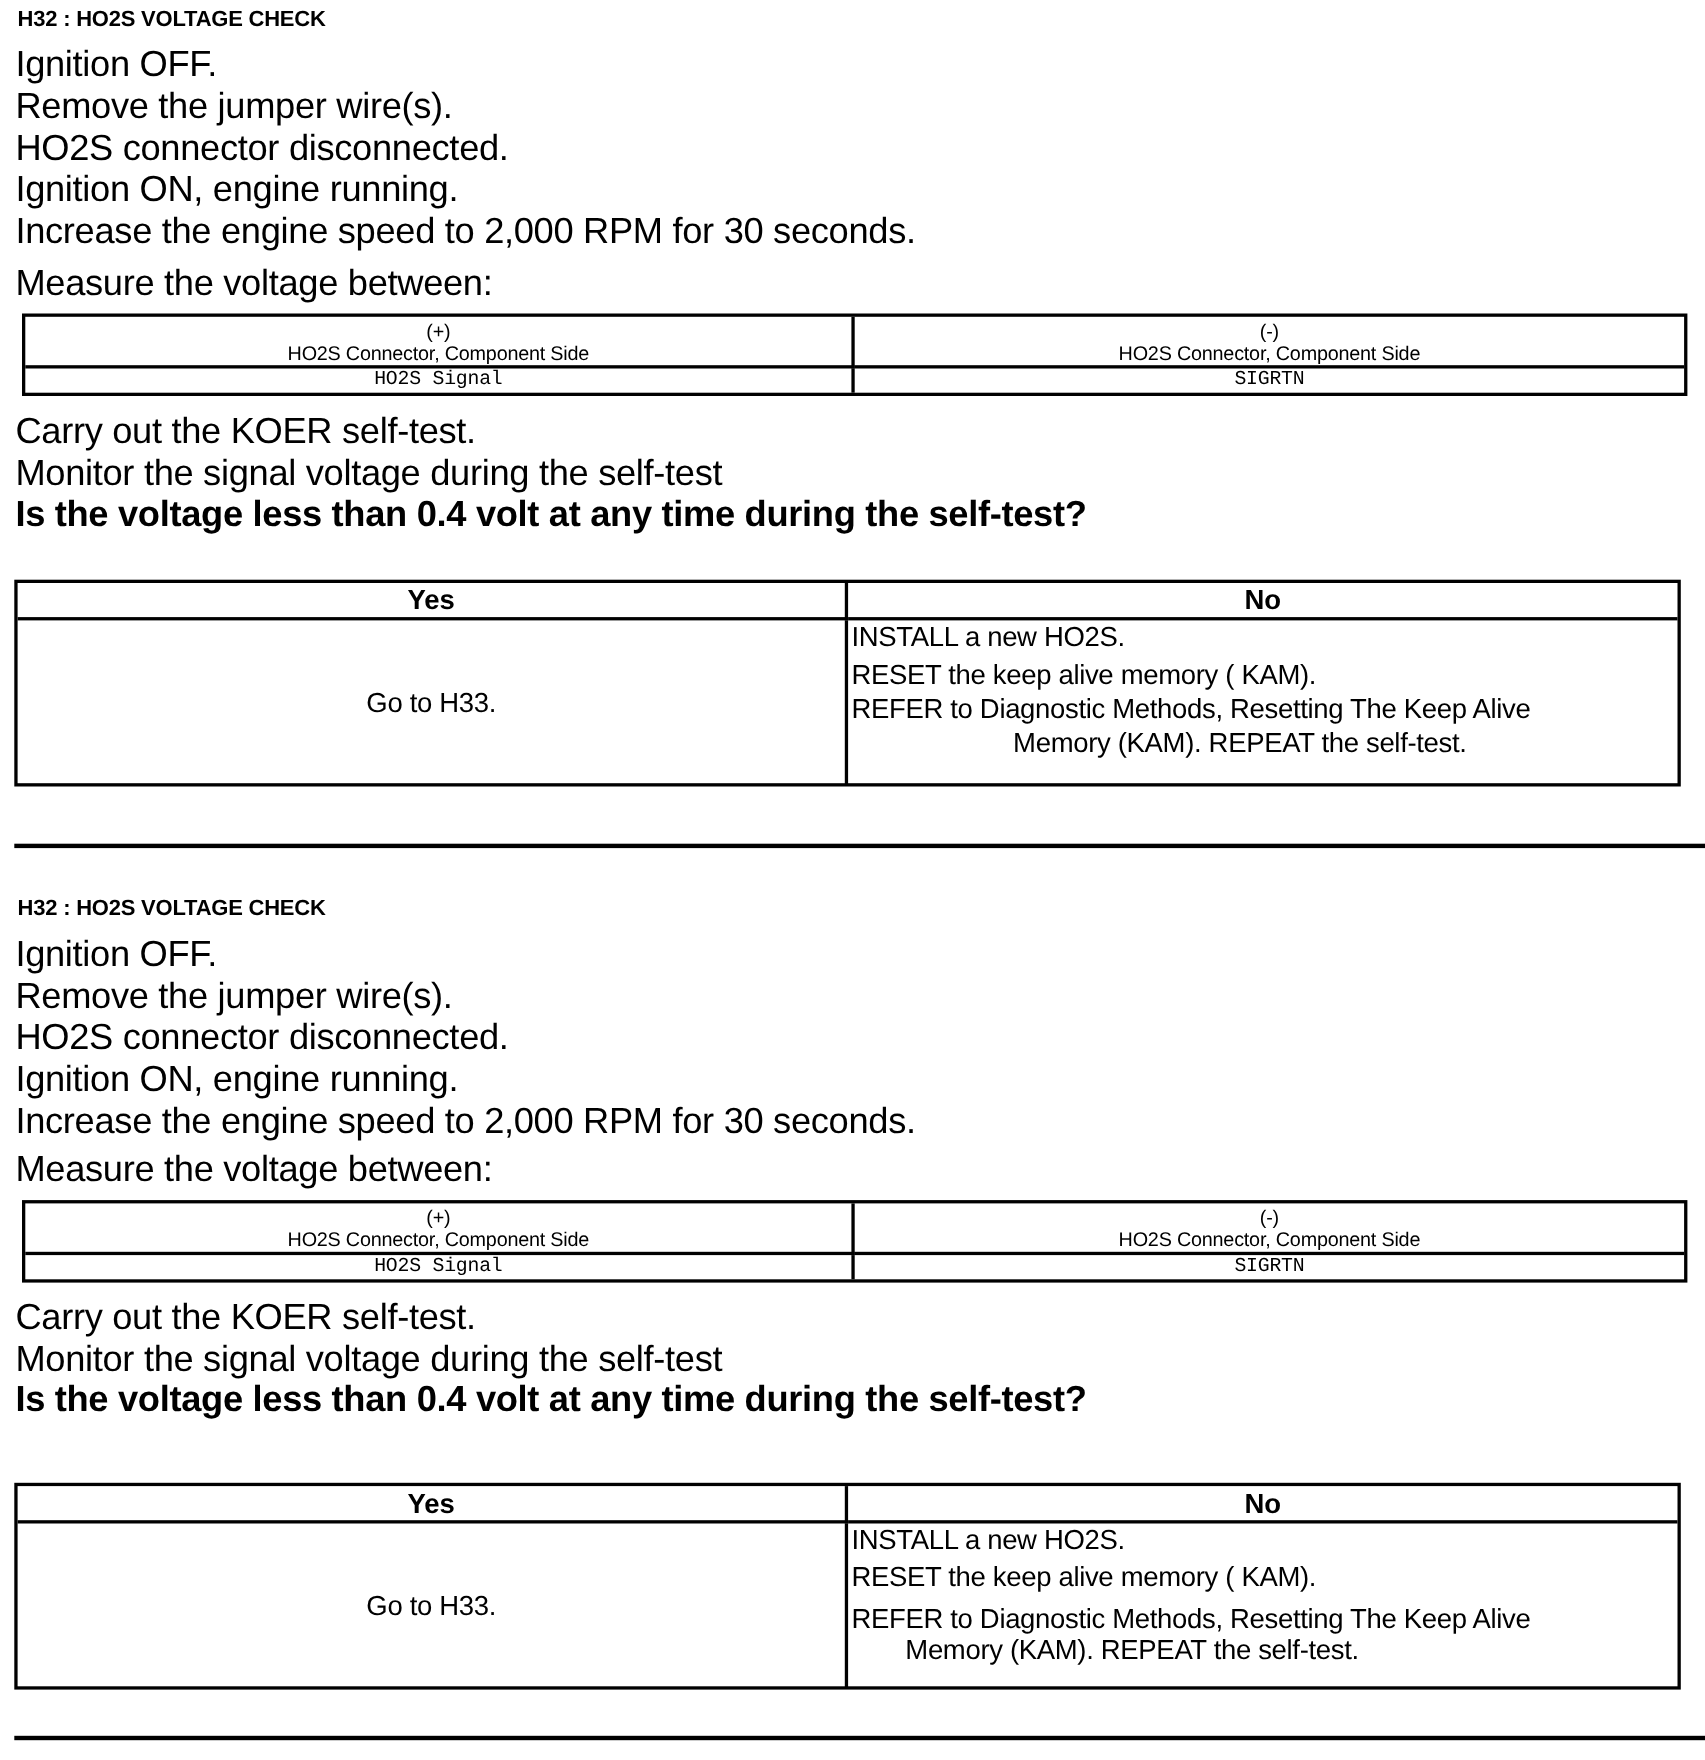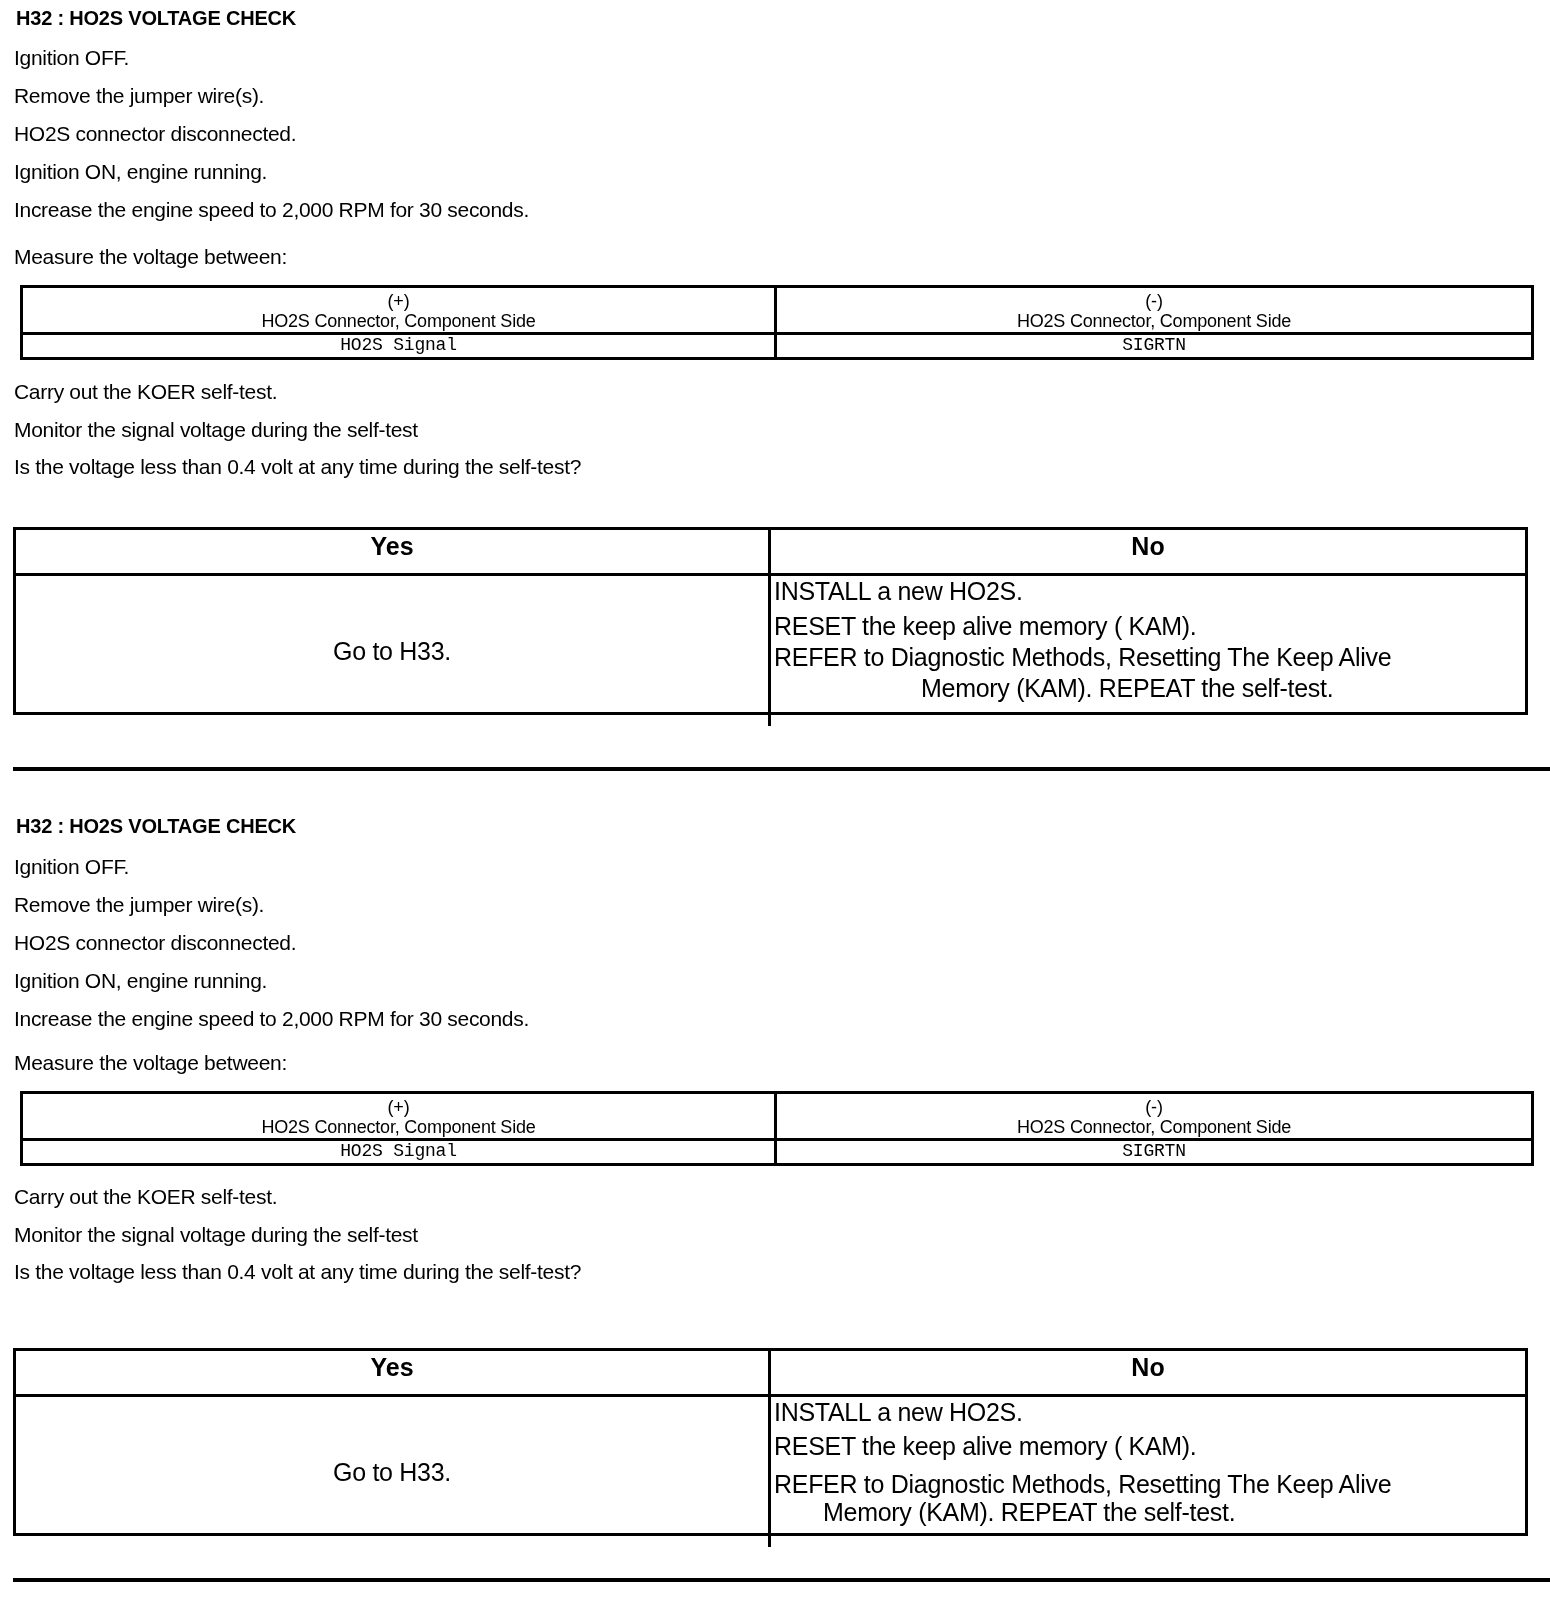--- a/index.html
+++ b/index.html
@@ -6,24 +6,24 @@
     body {
       width: 1550px; height: 1600px; position: relative; overflow: hidden;
       font-family: "Liberation Sans", sans-serif; color: #000000;
     }
     .section { position: absolute; left: 0; width: 1550px; }
     .title {
       position: absolute; left: 16px; font-weight: bold; font-size: 20px;
       letter-spacing: -0.2px; line-height: 22px;
     }
     .step {
-      position: absolute; left: 14px; font-size: 21px; line-height: 30px;
+      position: absolute; left: 14px; font-size: 33px; line-height: 30px;
       letter-spacing: -0.3px; white-space: nowrap;
     }
-    .question { font-weight: normal; }
+    .question { font-weight: bold; }
 
     
     .meas {
       position: absolute; left: 20px; width: 1514px;
       border: 3px solid #000; box-sizing: border-box;
       display: grid; grid-template-columns: 1fr 1fr;
     }
     .meas .cell {
       text-align: center; font-size: 18px; line-height: 20px;
       box-sizing: border-box; letter-spacing: -0.2px;
@@ -32,21 +32,21 @@
     .meas .val { height: 22px; line-height: 21px; font-family: Liberation Mono, monospace; }
     .meas .left { border-right: 3px solid #000; }
 
     
     .res {
       position: absolute; left: 13px; width: 1515px;
       border: 3px solid #000; box-sizing: border-box;
       display: grid; grid-template-columns: 755px 1fr;
     }
     .res .rh {
-      height: 46px; line-height: 33px; text-align: center;
+      height: 34px; line-height: 33px; text-align: center;
       font-weight: bold; font-size: 25px; border-bottom: 3px solid #000;
       box-sizing: border-box;
     }
     .res .left { border-right: 3px solid #000; }
     .res .yesbody {
       height: 150px; display: flex; align-items: center; justify-content: center;
       font-size: 25px; letter-spacing: -0.3px;
     }
     .res .nobody {
       height: 124px; font-size: 25px; letter-spacing: -0.3px;

